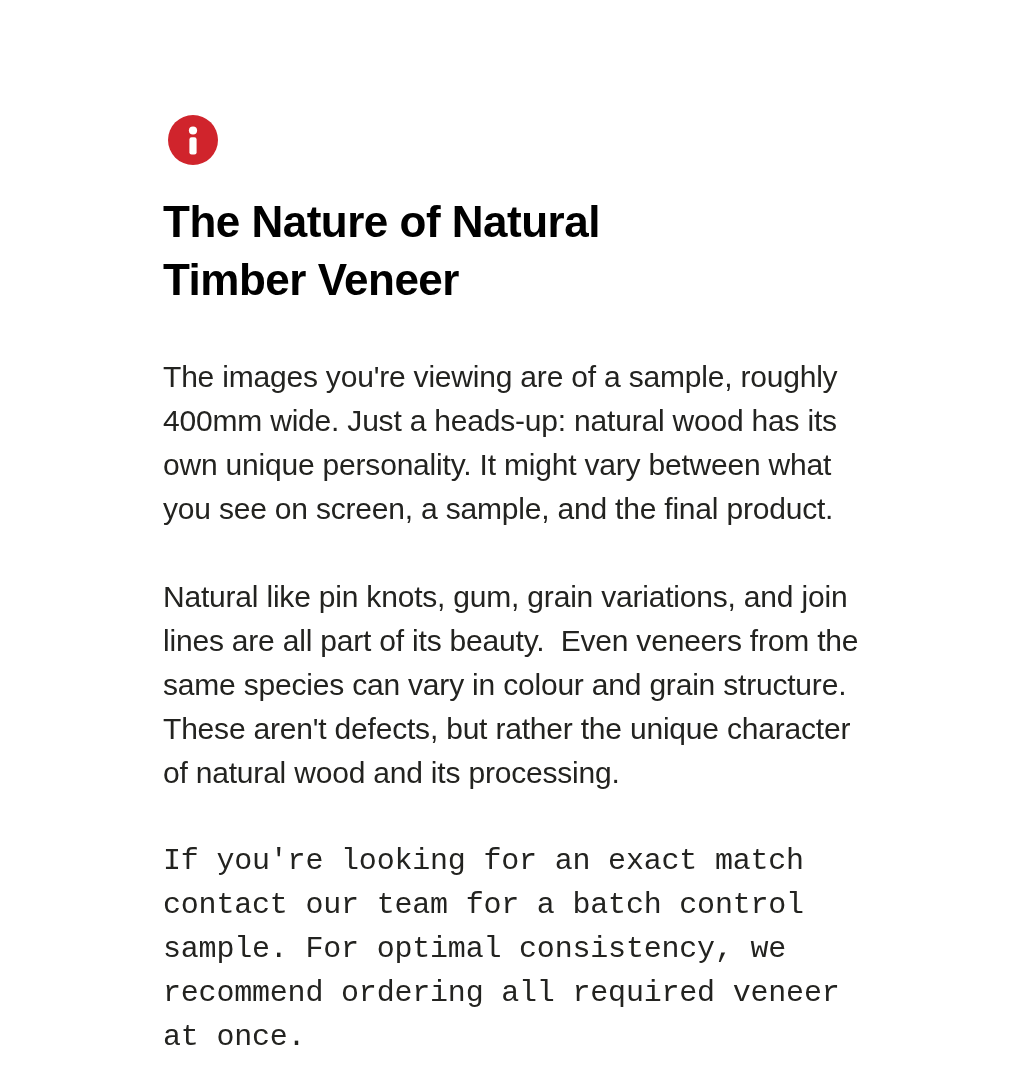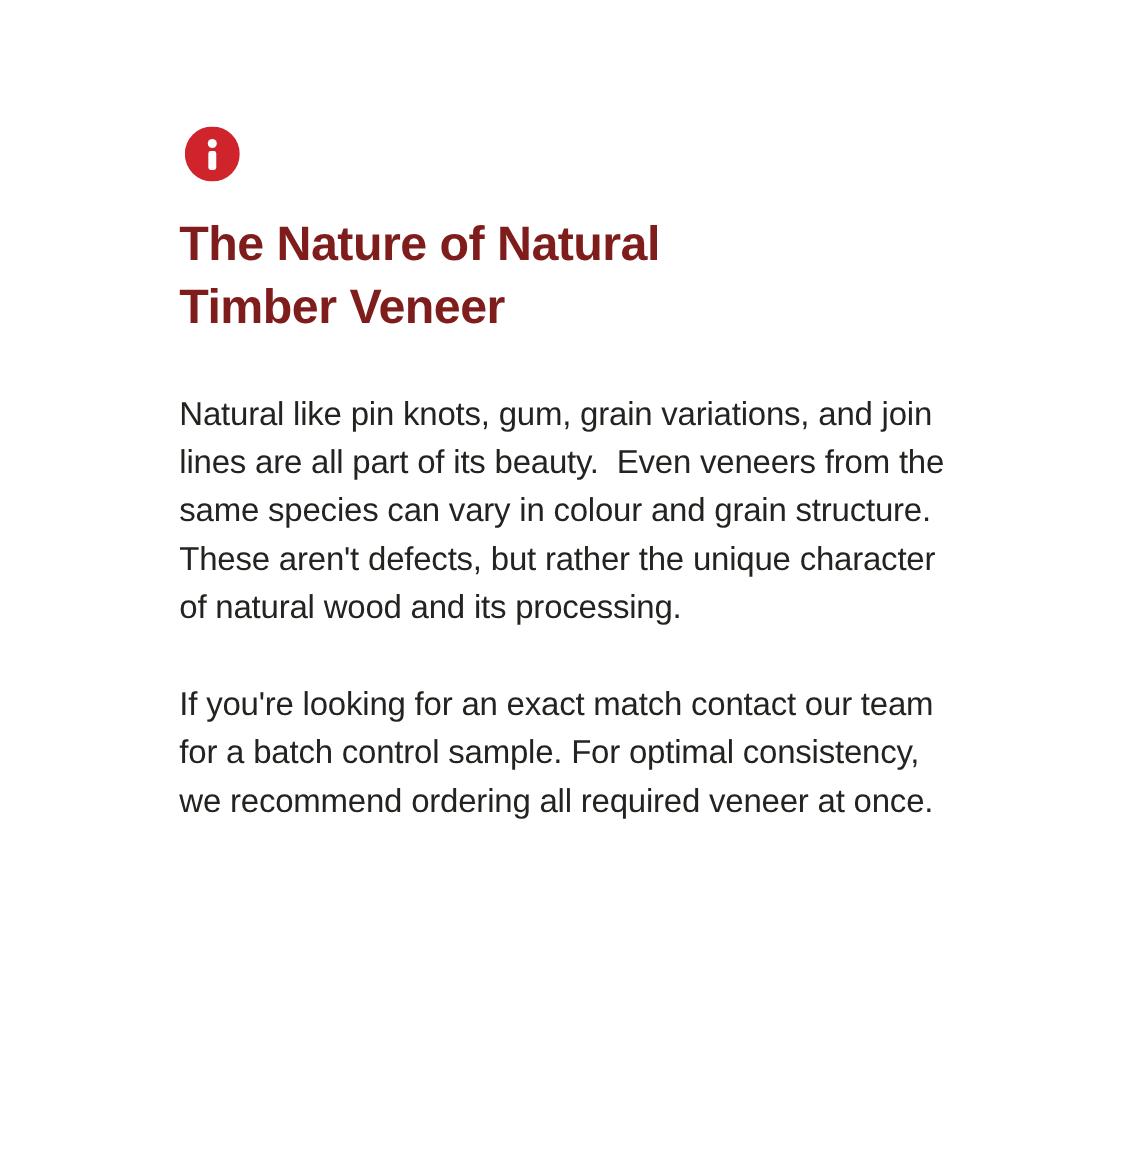--- a/index.html
+++ b/index.html
@@ -30,52 +30,54 @@
     width: 50px;
     height: 50px;
   }
   h1.section-title {
     margin: 28px 0 0 0;
     max-width: 510px;
     font-size: 44px;
     line-height: 58px;
     font-weight: bold;
     letter-spacing: -0.5px;
-    color: #7f1d1d;
+    color: #000000;
   }
   .section-body {
     margin-top: 46px;
     max-width: 700px;
   }
   .section-body p {
     margin: 0 0 44px 0;
     font-size: 30px;
     line-height: 44px;
     font-weight: normal;
     color: #232320;
     letter-spacing: -0.2px;
     white-space: pre-wrap;
   }
   .section-body p:last-child {
     margin-bottom: 0;
+    font-family: Liberation Mono, monospace;
   }
 </style>
 </head>
 <body>
 
 <div class="info-section">
 
   <div class="info-icon-wrap">
     <svg viewBox="0 0 50 50" aria-hidden="true">
       <circle cx="25" cy="25" r="25" fill="#d0242c"></circle>
       <circle cx="25" cy="15.5" r="4.1" fill="#ffffff"></circle>
       <rect x="21.4" y="22.3" width="7.2" height="17.2" rx="2.2" fill="#ffffff"></rect>
     </svg>
   </div>
 
   <h1 class="section-title">The Nature of Natural Timber Veneer</h1>
 
   <div class="section-body">
+    <p>The images you're viewing are of a sample, roughly 400mm wide. Just a heads-up: natural wood has its own unique personality. It might vary between what you see on screen, a sample, and the final product.</p>
     <p>Natural like pin knots, gum, grain variations, and join lines are all part of its beauty.  Even veneers from the same species can vary in colour and grain structure. These aren't defects, but rather the unique character of natural wood and its processing.</p>
     <p>If you're looking for an exact match contact our team for a batch control sample. For optimal consistency, we recommend ordering all required veneer at once.</p>
   </div>
 
 </div>
 
 </body></html>

